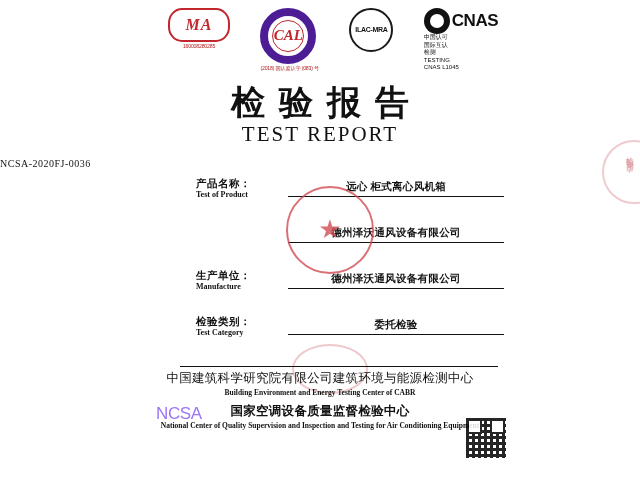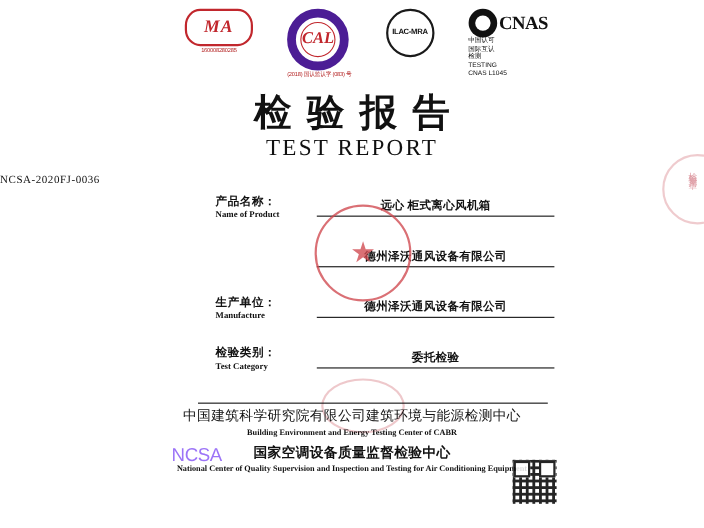--- a/index.html
+++ b/index.html
@@ -111,21 +111,21 @@
   }
   .cnas-mark::after {
     content: "";
     position: absolute;
     left: 6px; top: 6px;
     width: 14px; height: 14px;
     border-radius: 50%;
     background: #fff;
   }
   .cnas-text {
-    font-family: Liberation Serif, serif;
+    font-family: Liberation Sans, sans-serif;
     font-weight: bold;
     font-size: 17px;
     color: #111;
     letter-spacing: -0.5px;
   }
   .cnas-side {
     font-family: "Liberation Sans", sans-serif;
     font-size: 6px;
     color: #111;
     line-height: 1.25;
@@ -386,21 +386,21 @@
 
   <div class="title-cn">检验报告</div>
   <div class="title-en">TEST REPORT</div>
   <div class="report-no">NCSA-2020FJ-0036</div>
 
   <div class="fields">
 
     <div class="field">
       <div class="field-labels">
         <div class="label-cn">产品名称：</div>
-        <div class="label-en">Name of Product</div>
+        <div class="label-en">Test of Product</div>
       </div>
       <div class="field-value">远心 柜式离心风机箱</div>
       <div class="field-line"></div>
     </div>
 
     <div class="field">
       <div class="field-value">德州泽沃通风设备有限公司</div>
       <div class="field-line"></div>
     </div>
 

